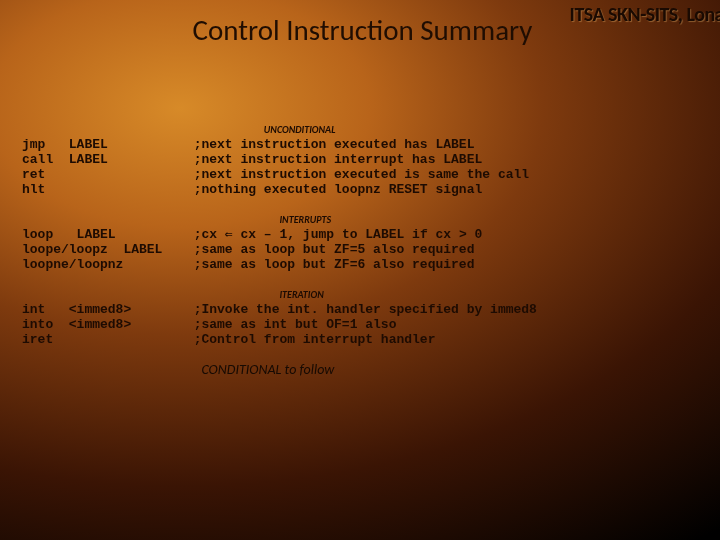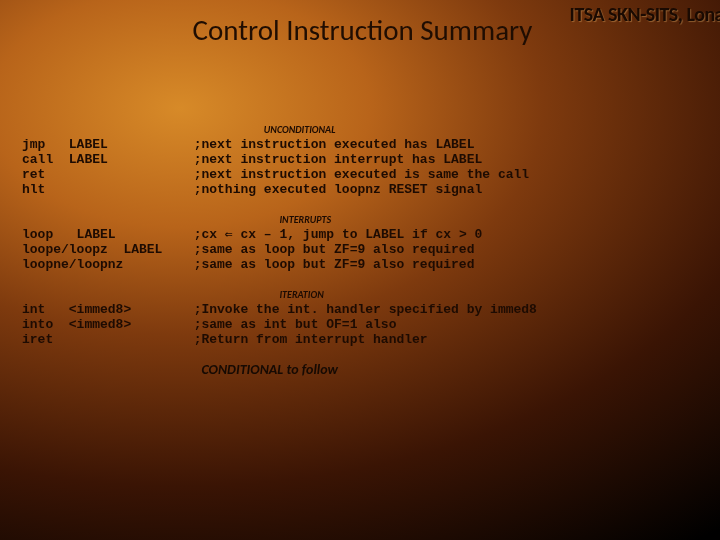--- a/index.html
+++ b/index.html
@@ -59,21 +59,21 @@
   }
   .section-head {
     font-family: "Calibri", "Segoe UI", Arial, sans-serif;
     font-weight: 800;
     font-style: italic;
     font-size: 10px;
     display: inline;
   }
   .follow {
     font-family: "Calibri", "Segoe UI", Arial, sans-serif;
-    font-weight: 700;
+    font-weight: 400;
     font-style: italic;
     font-size: 14px;
     color: #160a03;
     margin-top: 12px;
   }
 </style>
 </head>
 <body>
 
 <div class="slide">
@@ -83,23 +83,23 @@
   <div class="title">Control Instruction Summary</div>
 
   <div class="content"><span>                               </span><span class="section-head">UNCONDITIONAL</span>
 <span>jmp   LABEL           ;next instruction executed has LABEL</span>
 <span>call  LABEL           ;next instruction interrupt has LABEL</span>
 <span>ret                   ;next instruction executed is same the call</span>
 <span>hlt                   ;nothing executed loopnz RESET signal</span>
 
 <span>                                 </span><span class="section-head">INTERRUPTS</span>
 <span>loop   LABEL          ;cx ⇐ cx – 1, jump to LABEL if cx &gt; 0</span>
-<span>loope/loopz  LABEL    ;same as loop but ZF=9 also required</span>
-<span>loopne/loopnz         ;same as loop but ZF=9 also required</span>
+<span>loope/loopz  LABEL    ;same as loop but ZF=5 also required</span>
+<span>loopne/loopnz         ;same as loop but ZF=6 also required</span>
 
 <span>                                 </span><span class="section-head">ITERATION</span>
 <span>int   &lt;immed8&gt;        ;Invoke the int. handler specified by immed8</span>
 <span>into  &lt;immed8&gt;        ;same as int but OF=1 also</span>
-<span>iret                  ;Return from interrupt handler</span>
+<span>iret                  ;Control from interrupt handler</span>
 
 <span>                       </span><span class="follow">CONDITIONAL to follow</span></div>
 
 </div>
 
 </body></html>

